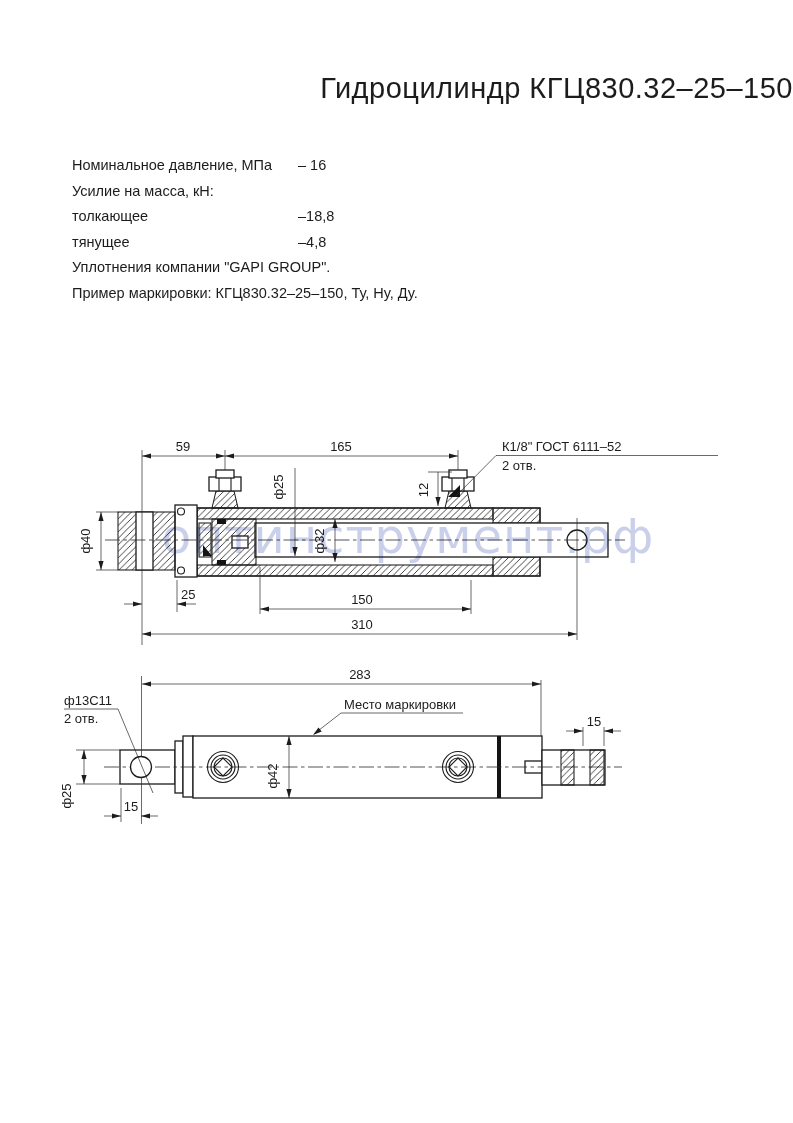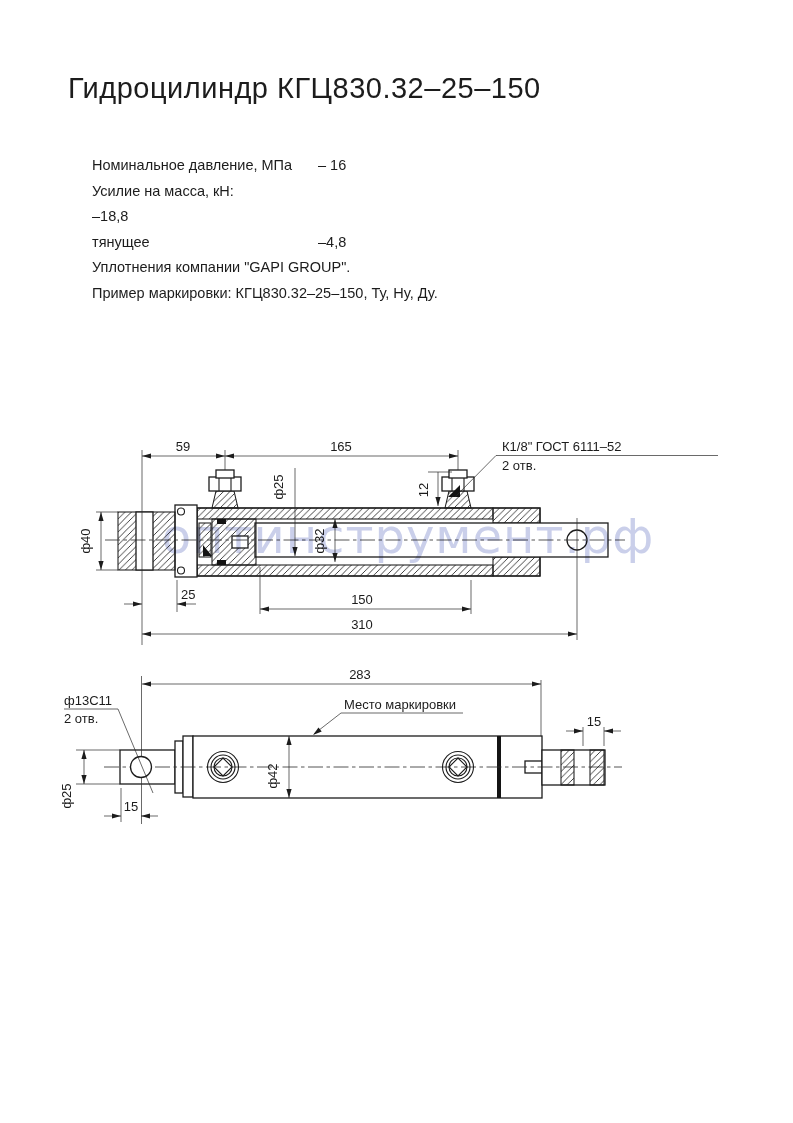--- a/index.html
+++ b/index.html
@@ -2,25 +2,25 @@
 <html><head>
 <meta charset="utf-8">
 <style>
   html,body{margin:0;padding:0;background:#e8e8e8;}
   .page{
     position:relative;width:793px;height:1123px;background:#ffffff;
     margin:0 auto;overflow:hidden;
     font-family:"Liberation Sans", sans-serif;color:#1c1c1c;
   }
   .title{
-    position:absolute;left:0;top:72px;width:793px;text-align:left;
+    position:absolute;left:0;top:72px;width:793px;text-align:right;
     font-size:29px;letter-spacing:0.5px;padding-left:68px;box-sizing:border-box;
     font-family:"Liberation Sans", sans-serif;font-weight:normal;
   }
-  .specs{position:absolute;left:72px;top:153px;width:420px;font-size:14.5px;line-height:25.6px;margin-left:20px;}
+  .specs{position:absolute;left:72px;top:153px;width:420px;font-size:14.5px;line-height:25.6px;}
   .spec-row{display:flex;}
   .spec-label{width:226px;flex:none;}
   .spec-value{flex:none;}
   .spec-note{line-height:25.6px;}
   .footer{
     position:absolute;left:179px;top:1041px;font-size:14.5px;white-space:pre;
   }
   svg{position:absolute;left:0;top:0;}
   .ln{stroke:#1c1c1c;stroke-width:1.3;fill:#ffffff;}
   .lnf{stroke:#1c1c1c;stroke-width:1.1;fill:none;}
@@ -45,20 +45,21 @@
   <div class="specs">
     <div class="spec-row">
       <div class="spec-label">Номинальное давление, МПа</div>
       <div class="spec-value">– 16</div>
     </div>
     <div class="spec-row">
       <div class="spec-label">Усилие на масса, кН:</div>
       <div class="spec-value"></div>
     </div>
     <div class="spec-row">
+      <div class="spec-label">толкающее</div>
       <div class="spec-value">–18,8</div>
     </div>
     <div class="spec-row">
       <div class="spec-label">тянущее</div>
       <div class="spec-value">–4,8</div>
     </div>
     <div class="spec-note">Уплотнения компании "GAPI GROUP".</div>
     <div class="spec-note">Пример маркировки: КГЦ830.32–25–150, Ту, Ну, Ду.</div>
   </div>
 

